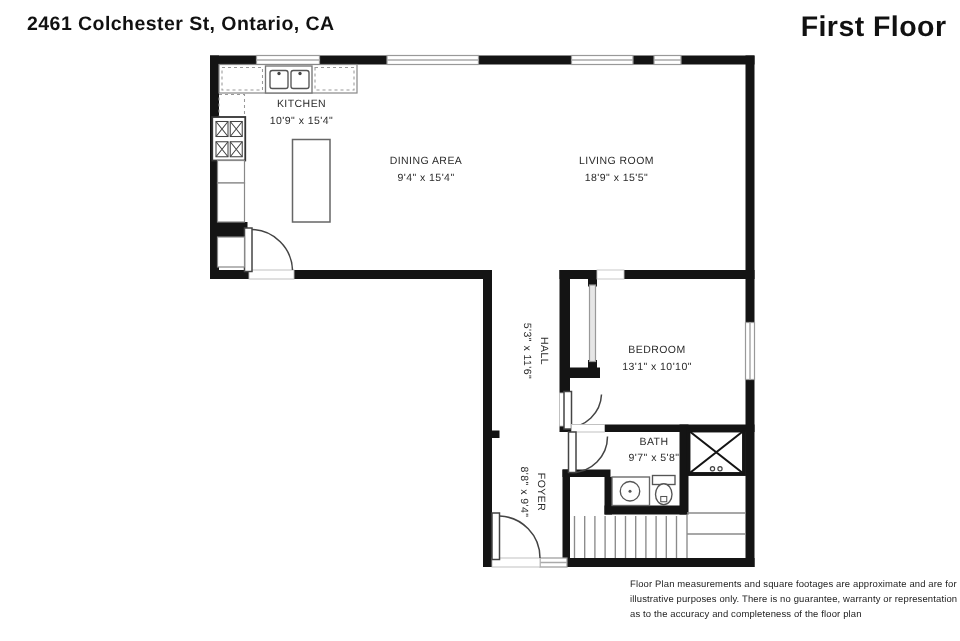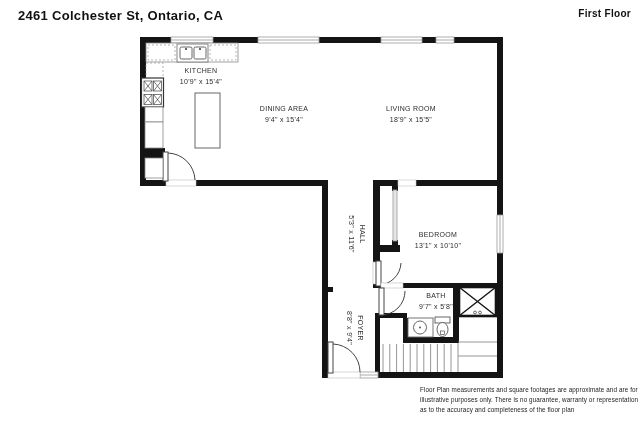--- a/index.html
+++ b/index.html
@@ -5,21 +5,21 @@
   html,body{margin:0;padding:0;background:#ffffff;}
   .stage{
     position:relative;width:640px;height:427px;background:#ffffff;overflow:hidden;
     font-family:"Liberation Sans", sans-serif;color:#1a1a1a;
   }
   .address{
     position:absolute;left:18px;top:8px;font-size:13px;font-weight:700;
     letter-spacing:.3px;color:#111;white-space:nowrap;
   }
   .floor-title{
-    position:absolute;right:9px;top:8px;font-size:10px;font-weight:700;
+    position:absolute;right:9px;top:8px;font-size:19px;font-weight:700;
     letter-spacing:.3px;color:#111;white-space:nowrap;
   }
   .plan-svg{position:absolute;left:0;top:0;width:640px;height:427px;}
   .room-label{
     position:absolute;transform:translate(-50%,-50%);text-align:center;
     font-size:7px;line-height:10.5px;letter-spacing:.3px;color:#2b2b2b;white-space:nowrap;
   }
   .room-label.rot{transform:translate(-50%,-50%) rotate(90deg);}
   .room-label .rname{display:block;}
   .room-label .rdims{display:block;}

